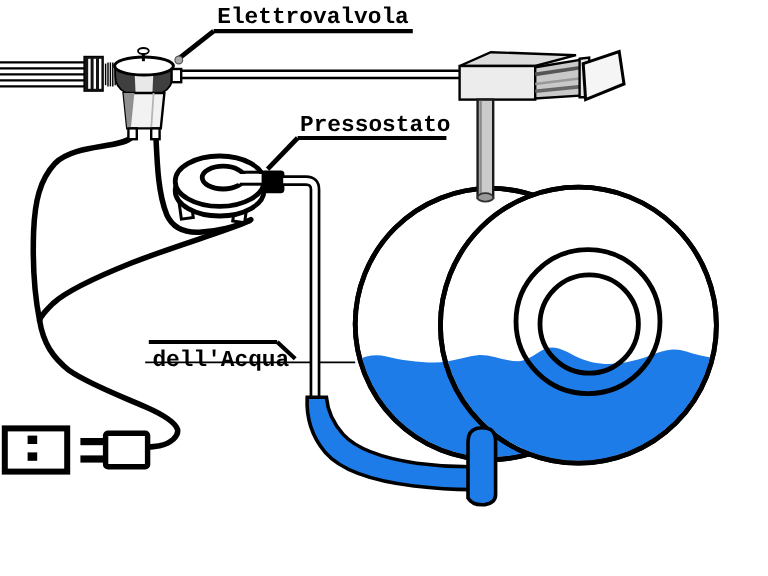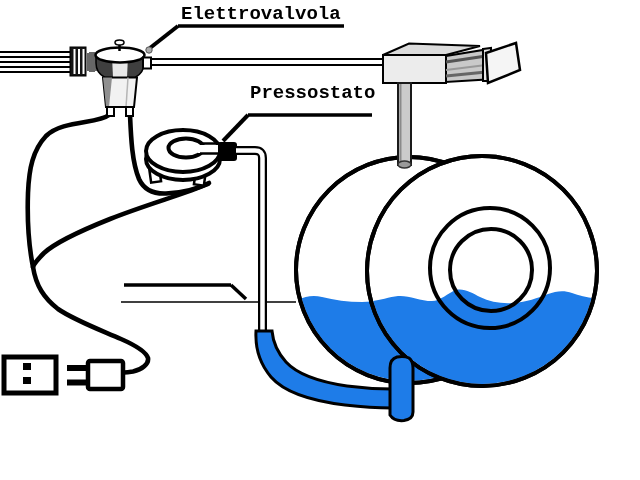--- a/index.html
+++ b/index.html
@@ -4,21 +4,21 @@
 <style>
   html,body{margin:0;padding:0;}
   body{width:640px;height:480px;position:relative;background:#ffffff;overflow:hidden;
        font-family:"Liberation Mono","DejaVu Sans Mono",monospace;}
   #stage{position:absolute;left:0;top:0;width:595px;height:480px;}
   svg{position:absolute;left:0;top:0;}
   .lbl{position:absolute;font-weight:bold;font-size:19px;color:#000;line-height:22px;
        white-space:pre;letter-spacing:0px;}
   .lbl span{display:block;}
   #lbl-valve{left:181px;top:3px;}
-  #lbl-press{left:250px;top:82px;}
+  #lbl-press{left:250px;top:93px;}
   #lbl-level{left:127px;top:233px;line-height:27px;}
 </style>
 </head>
 <body>
 
 <div id="stage">
 
 <svg width="640" height="480" viewBox="0 0 640 480">
   <defs>
     <path id="waterShape" d="M290,304 C300,298 310,294 322,297 C334,300 348,302 362,302
@@ -161,15 +161,16 @@
   <g>
     <line x1="67" y1="368" x2="88" y2="368" stroke="#000" stroke-width="6"></line>
     <line x1="67" y1="382.5" x2="88" y2="382.5" stroke="#000" stroke-width="6"></line>
     <rect x="88" y="361" width="35" height="28" rx="2" fill="#fff" stroke="#000" stroke-width="4.5"></rect>
   </g>
 </svg>
 
 <div class="lbl" id="lbl-valve">Elettrovalvola</div>
 <div class="lbl" id="lbl-press">Pressostato</div>
 <div class="lbl" id="lbl-level">
+  <span>dell'Acqua</span>
 </div>
 
 </div>
 
 </body></html>

